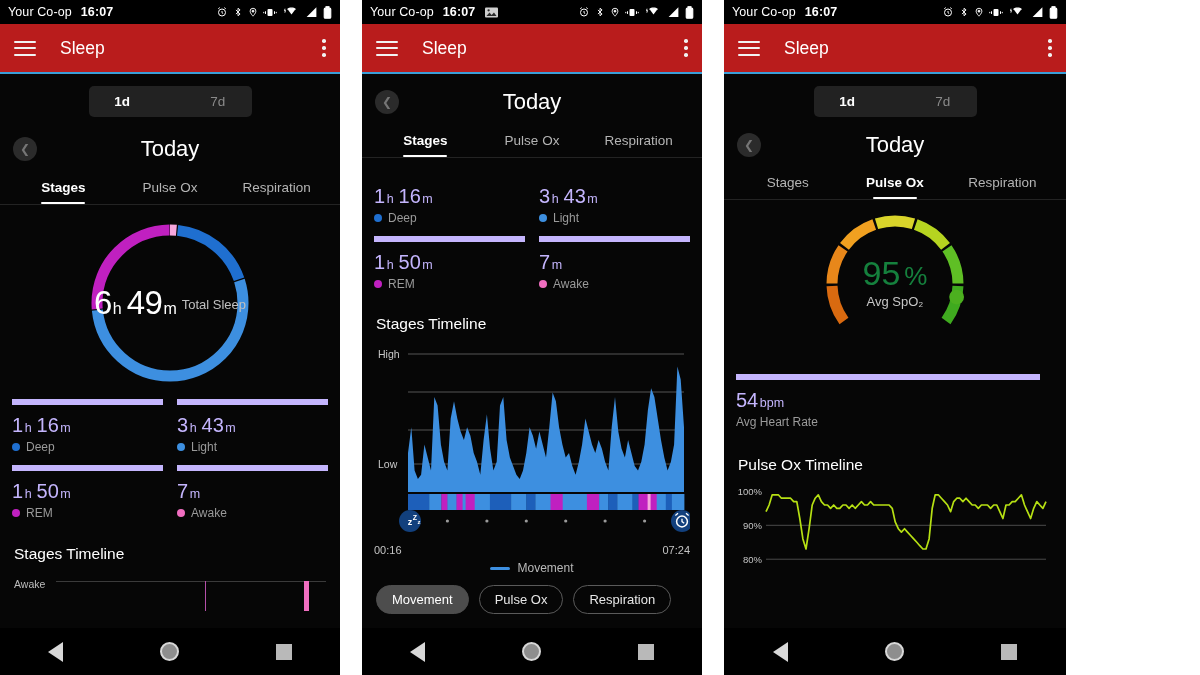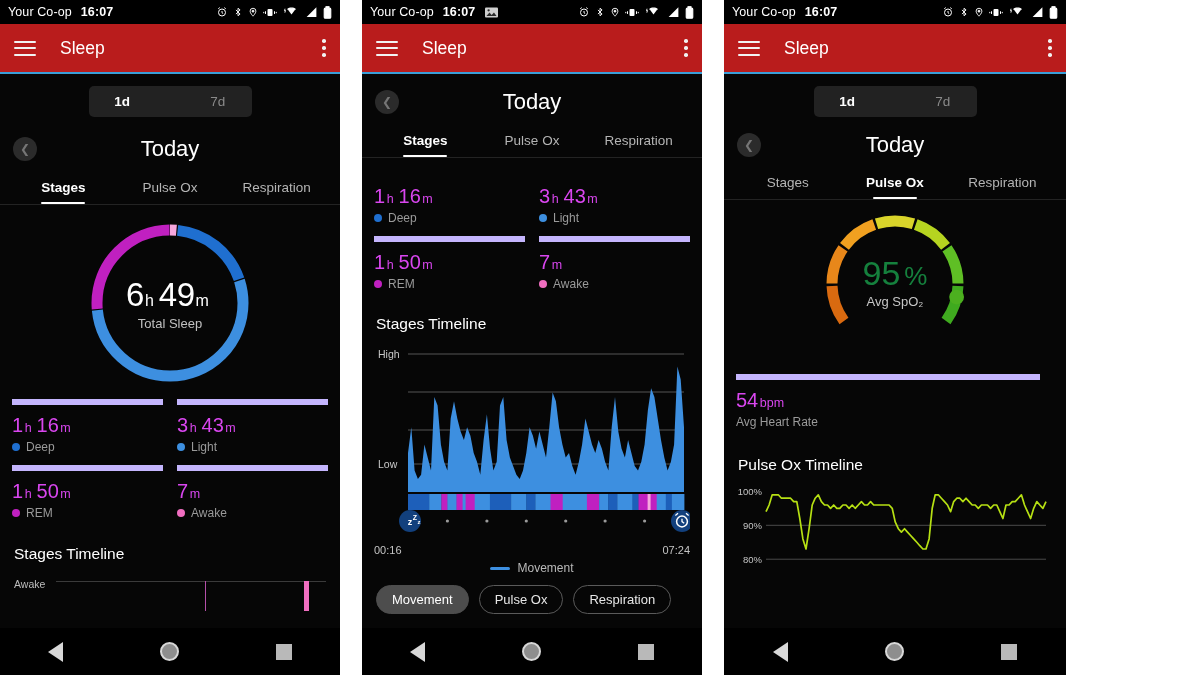--- a/index.html
+++ b/index.html
@@ -78,35 +78,35 @@
   .tab.active::after {
     content:""; position:absolute; left:50%; transform:translateX(-50%);
     bottom:0; width:44px; height:2.5px; background:#ffffff; border-radius:2px;
   }
   .tabs-underline { height:1px; background:#232323; }
 
   
   .donut-wrap { display:flex; justify-content:center; padding-top:14px; }
   .donut { position:relative; width:168px; height:168px; }
   .donut-center {
-    position:absolute; inset:0; display:flex; flex-direction:column;
+    position:absolute; inset:0; display:flex; flex-direction:row;
     align-items:center; justify-content:center;
   }
   .big-time { color:#fff; white-space:nowrap; }
   .big-time .num { font-size:33px; letter-spacing:-.5px; }
   .big-time .unit { font-size:16px; margin-left:1px; margin-right:5px; }
   .donut-sub { color:#c0c0c0; font-size:13px; margin-top:2px; }
 
   
   .stats { padding:0 12px; margin-top:12px; }
   .stat-row { display:flex; }
   .stat-cell { flex:1; padding:9px 0 11px; border-top:6px solid #c4b5fd; }
   .stat-cell:first-child { margin-right:14px; }
   .stat-cell:last-child { margin-left:0px; }
-  .stat-val { color:#d946ef; white-space:nowrap; }
+  .stat-val { color:#c4b5fd; white-space:nowrap; }
   .stat-val .n { font-size:20px; }
   .stat-val .u { font-size:12.5px; margin-left:1.5px; margin-right:5px; }
   .stat-leg { display:flex; align-items:center; gap:6px; margin-top:3px; }
   .dot { width:8px; height:8px; border-radius:50%; display:block; }
   .stat-name { color:#9a9a9a; font-size:12px; }
 
   .section-title { color:#ffffff; font-size:15.5px; padding:0 14px; }
 
   
   .awake-row { display:flex; align-items:flex-start; padding:0 14px; margin-top:11px; }

